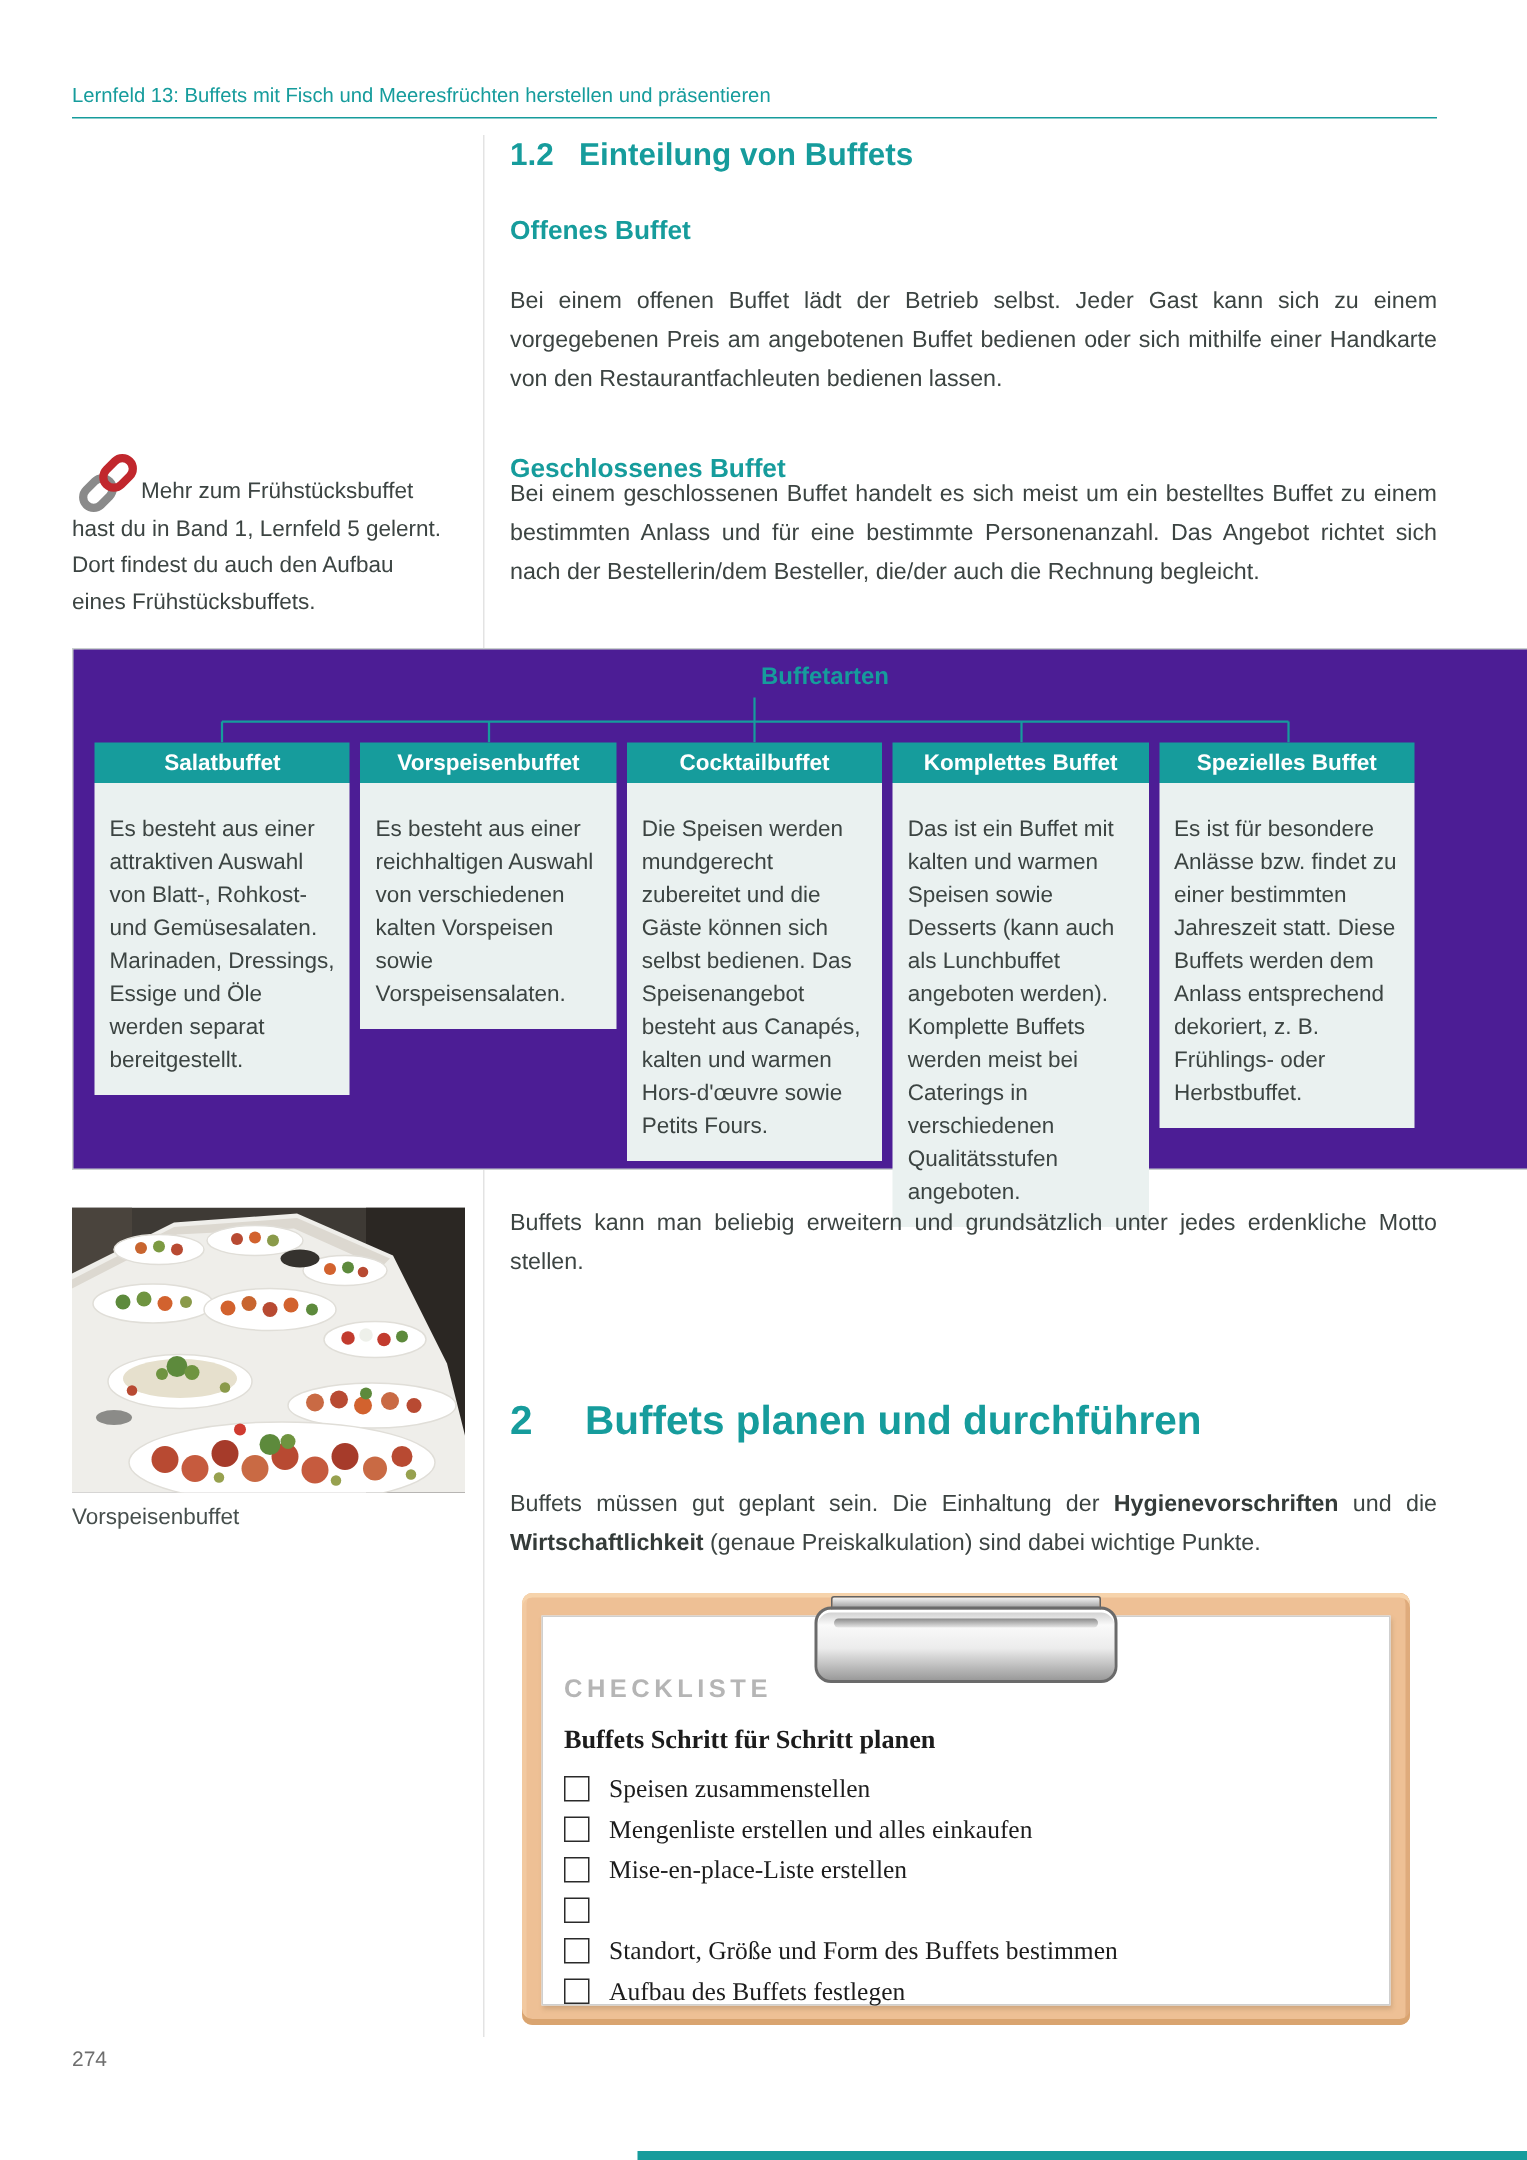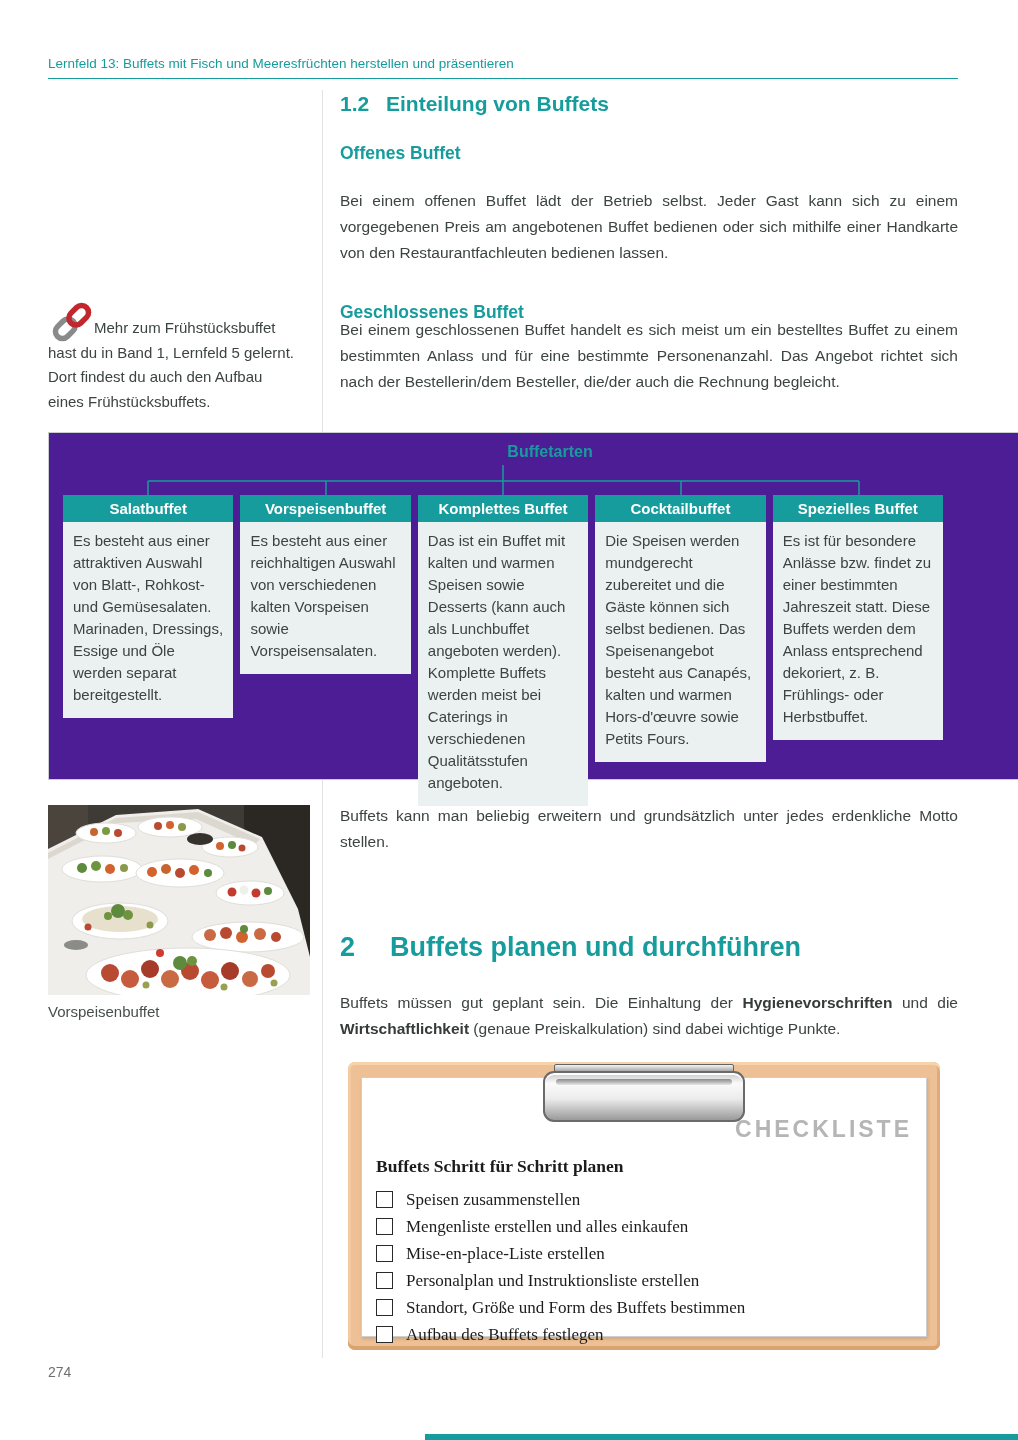--- a/index.html
+++ b/index.html
@@ -31,21 +31,21 @@
   
   .diagram{position:absolute;left:48px;top:432px;width:1004px;height:348px;background:#4c1d95;
            border:1px solid #c9cfce;box-sizing:border-box;}
   .diagram-title{position:absolute;left:0;top:10px;width:100%;text-align:center;
                  font-size:16px;font-weight:bold;color:#169c9c;}
   .diagram svg.connector{position:absolute;left:0;top:30px;}
   .diagram-cols{position:absolute;left:14px;top:62px;width:880px;display:flex;gap:7px;align-items:flex-start;}
   .dcol{flex:1;display:flex;flex-direction:column;}
   .dcol-h{background:#169c9c;color:#fff;font-weight:bold;font-size:15px;text-align:center;
           height:27px;line-height:27px;}
-  .dcol-b{background:#eaf1f0;padding:8px 9px 12px 10px;font-size:15px;line-height:22px;color:#3c4442;}
+  .dcol-b{background:#eaf1f0;padding:20px 9px 12px 10px;font-size:15px;line-height:22px;color:#3c4442;}
 
   
   .photo{position:absolute;left:48px;top:805px;width:262px;height:190px;}
   .caption{position:absolute;left:48px;top:1003px;font-size:15px;color:#474f4d;}
 
   
   .h2big{position:absolute;left:340px;top:932px;font-size:27px;font-weight:bold;color:#169c9c;}
   .h2big .num{display:inline-block;width:50px;}
   .intro{top:990px;}
   .intro b{color:#343b39;}
@@ -58,21 +58,21 @@
          border:1px solid #cfcfcf;box-shadow:1px 2px 3px rgba(120,90,60,.25);
          padding:38px 14px 0 14px;box-sizing:border-box;}
   .clip-back{position:absolute;left:50%;top:2px;transform:translateX(-50%);width:178px;height:11px;
              background:linear-gradient(180deg,#f4f4f4 0%,#bdbdbd 40%,#6f6f6f 100%);
              border:1px solid #636363;border-radius:2px;}
   .clip-main{position:absolute;left:50%;top:9px;transform:translateX(-50%);width:198px;height:47px;
              background:linear-gradient(180deg,#c9c9c9 0%,#fafafa 22%,#ececec 55%,#9a9a9a 100%);
              border:2px solid #6a6a6a;border-radius:11px;box-shadow:inset 0 2px 0 #ffffff;}
   .clip-ridge{position:absolute;left:50%;top:17px;transform:translateX(-50%);width:176px;height:6px;
               background:linear-gradient(180deg,#8a8a8a,#e6e6e6);border-radius:3px;}
-  .chk-label{font-size:23px;font-weight:bold;letter-spacing:3px;color:#b5b5b5;text-align:right;}
+  .chk-label{font-size:17px;font-weight:bold;letter-spacing:3px;color:#b5b5b5;text-align:left;}
   .chk-title{font-family:"Liberation Serif",serif;font-size:17.5px;font-weight:bold;color:#1c1c1c;
              margin:13px 0 9px 0;}
   .chk-row{display:flex;align-items:center;height:27px;}
   .chk-box{width:15px;height:15px;border:1.5px solid #2a2a2a;background:#fff;flex:0 0 auto;}
   .chk-text{font-family:"Liberation Serif",serif;font-size:17px;color:#1c1c1c;margin-left:13px;white-space:nowrap;}
 
   .pageno{position:absolute;left:48px;top:1364px;font-size:14px;color:#6e6e6e;}
   .bottom-bar{position:absolute;left:425px;top:1434px;width:593px;height:6px;background:#169c9c;}
 </style>
 </head>
@@ -120,26 +120,26 @@
     <div class="diagram-cols">
       <div class="dcol">
         <div class="dcol-h">Salatbuffet</div>
         <div class="dcol-b">Es besteht aus einer attraktiven Auswahl von Blatt-, Rohkost- und Gemüsesalaten. Marinaden, Dressings, Essige und Öle werden separat bereitgestellt.</div>
       </div>
       <div class="dcol">
         <div class="dcol-h">Vorspeisenbuffet</div>
         <div class="dcol-b">Es besteht aus einer reichhaltigen Auswahl von verschiedenen kalten Vorspeisen sowie Vorspeisensalaten.</div>
       </div>
       <div class="dcol">
+        <div class="dcol-h">Cocktailbuffet</div>
+        <div class="dcol-b">Die Speisen werden mundgerecht zubereitet und die Gäste können sich selbst bedienen. Das Speisenangebot besteht aus Canapés, kalten und warmen Hors-d'œuvre sowie Petits Fours.</div>
+      </div>
+      <div class="dcol">
         <div class="dcol-h">Komplettes Buffet</div>
         <div class="dcol-b">Das ist ein Buffet mit kalten und warmen Speisen sowie Desserts (kann auch als Lunchbuffet angeboten werden). Komplette Buffets werden meist bei Caterings in verschiedenen Qualitätsstufen angeboten.</div>
-      </div>
-      <div class="dcol">
-        <div class="dcol-h">Cocktailbuffet</div>
-        <div class="dcol-b">Die Speisen werden mundgerecht zubereitet und die Gäste können sich selbst bedienen. Das Speisenangebot besteht aus Canapés, kalten und warmen Hors-d'œuvre sowie Petits Fours.</div>
       </div>
       <div class="dcol">
         <div class="dcol-h">Spezielles Buffet</div>
         <div class="dcol-b">Es ist für besondere Anlässe bzw. findet zu einer bestimmten Jahreszeit statt. Diese Buffets werden dem Anlass entsprechend dekoriert, z. B. Frühlings- oder Herbstbuffet.</div>
       </div>
     </div>
   </div>
 
   <svg class="photo" viewBox="0 0 262 190">
     <rect width="262" height="190" fill="#3e3a35"></rect>
@@ -229,21 +229,20 @@
       <div class="chk-row">
         <span class="chk-box"></span>
         <span class="chk-text">Mengenliste erstellen und alles einkaufen</span>
       </div>
       <div class="chk-row">
         <span class="chk-box"></span>
         <span class="chk-text">Mise-en-place-Liste erstellen</span>
       </div>
       <div class="chk-row">
         <span class="chk-box"></span>
-        <span class="chk-text">Personalplan und Instruktionsliste erstellen</span>
       </div>
       <div class="chk-row">
         <span class="chk-box"></span>
         <span class="chk-text">Standort, Größe und Form des Buffets bestimmen</span>
       </div>
       <div class="chk-row">
         <span class="chk-box"></span>
         <span class="chk-text">Aufbau des Buffets festlegen</span>
       </div>
     </div>

